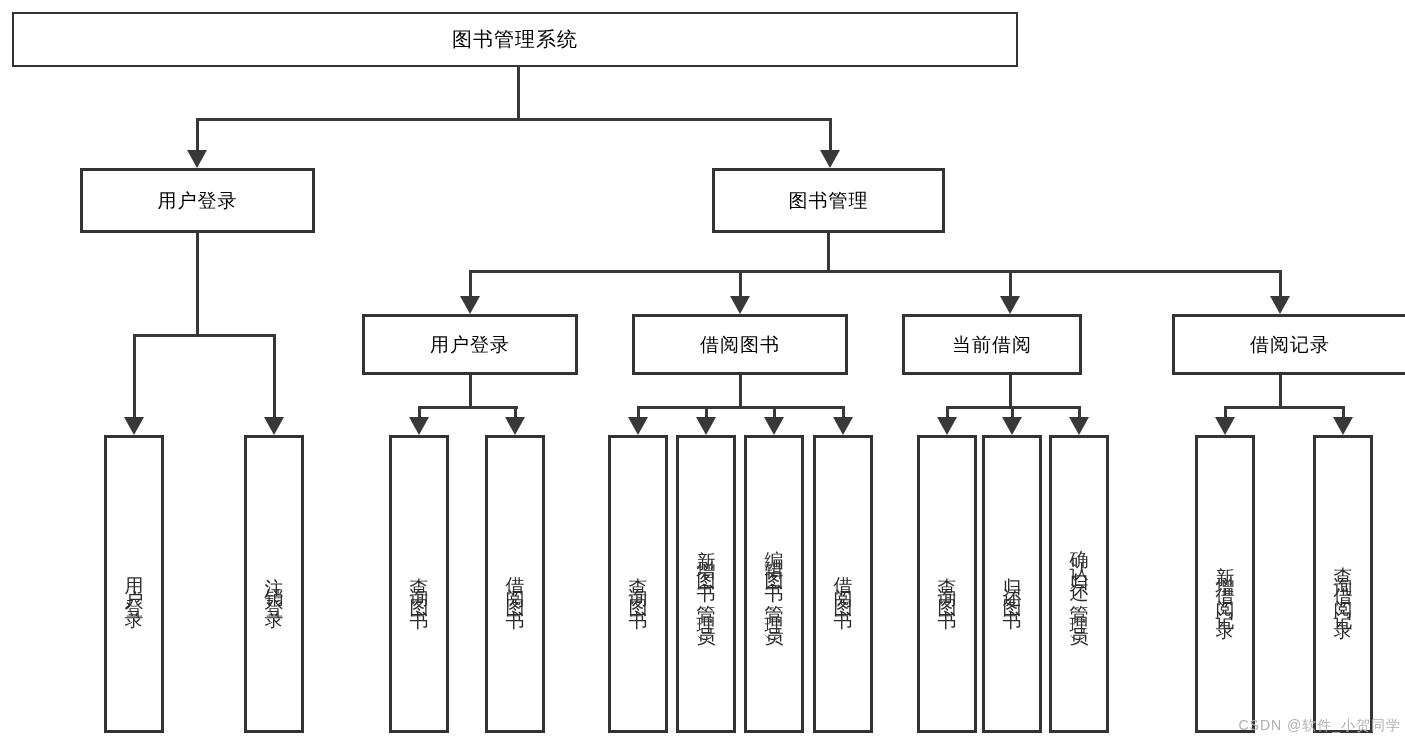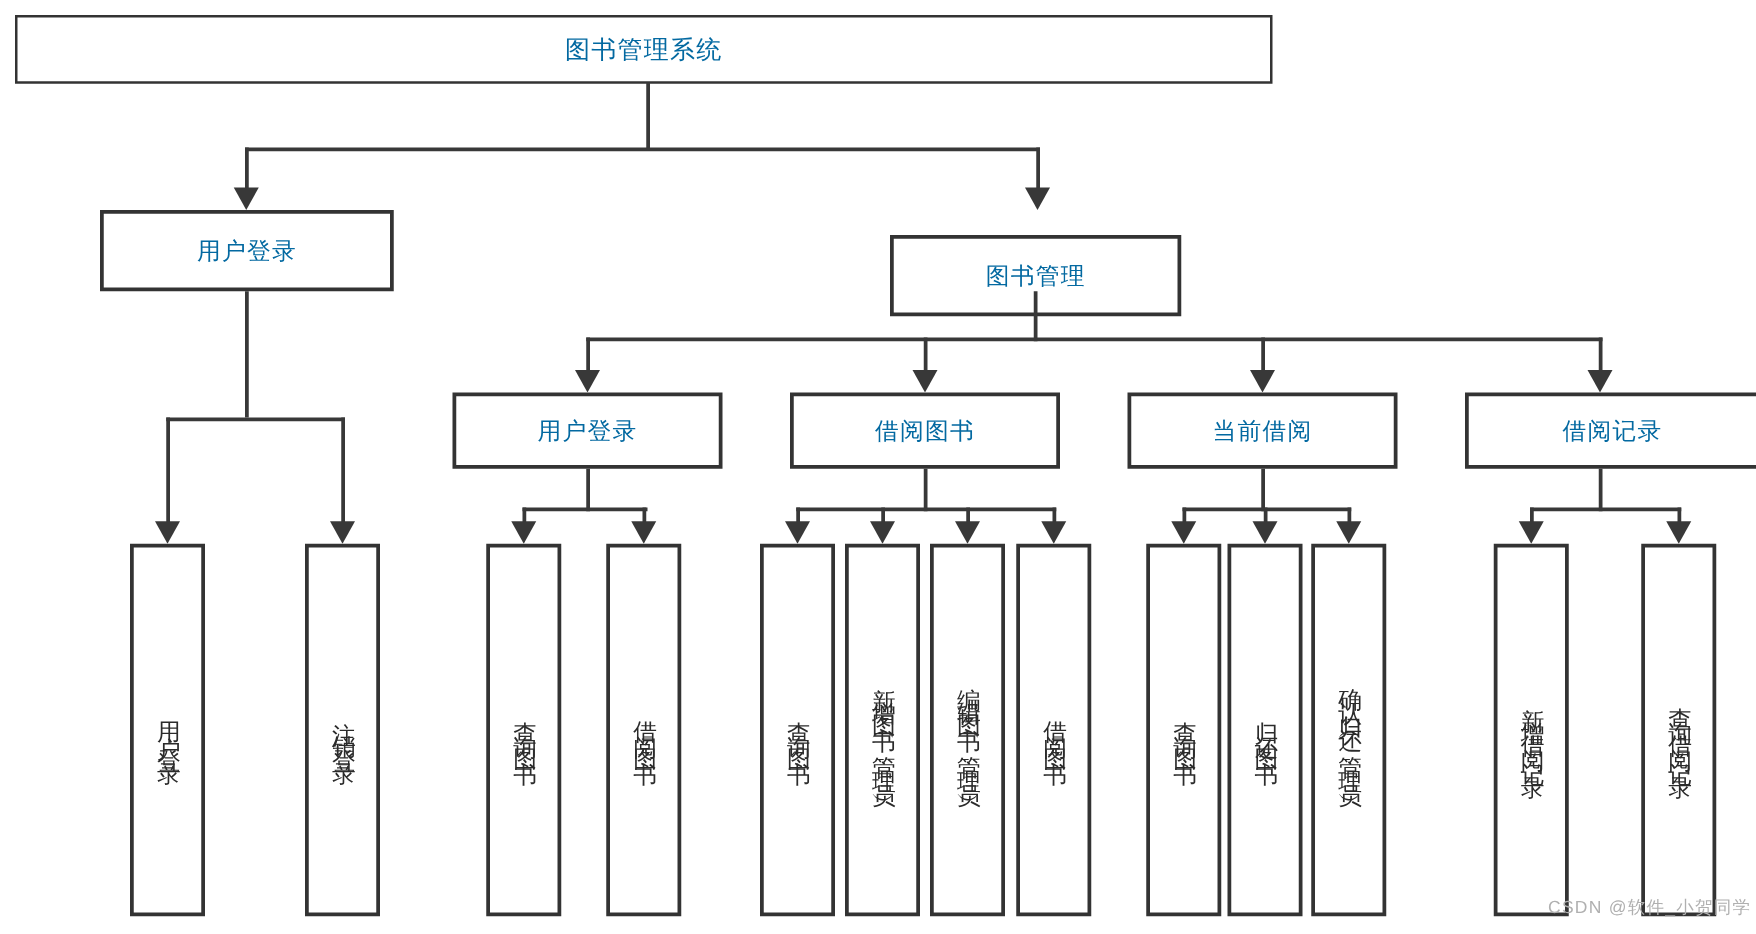--- a/index.html
+++ b/index.html
@@ -15,21 +15,21 @@
   .box{
     position:absolute;
     box-sizing:border-box;
     border:3px solid #333333;
     background:#ffffff;
     display:flex;
     align-items:center;
     justify-content:center;
     font-size:19px;
     letter-spacing:1px;
-    color:#0369a1;
+    color:#000000;
   }
   .rootbox{border-width:2px;font-size:20px;}
   .vbox{
     position:absolute;
     box-sizing:border-box;
     top:435px;height:298px;width:60px;
     border:3px solid #333333;
     background:#ffffff;
     display:flex;
     align-items:center;
@@ -65,21 +65,21 @@
   <div class="box rootbox" style="left:12px;top:12px;width:1006px;height:55px;">图书管理系统</div>
 
   <div class="ln" style="left:517px;top:66px;width:3px;height:54px;"></div>
   <div class="ln" style="left:196px;top:118px;width:636px;height:3px;"></div>
   <div class="ln" style="left:196px;top:118px;width:3px;height:36px;"></div>
   <div class="arw" style="left:187px;top:150px;"></div>
   <div class="ln" style="left:829px;top:118px;width:3px;height:36px;"></div>
   <div class="arw" style="left:820px;top:150px;"></div>
 
   <div class="box" style="left:80px;top:168px;width:235px;height:65px;">用户登录</div>
-  <div class="box" style="left:712px;top:168px;width:233px;height:65px;margin-top:20px;">图书管理</div>
+  <div class="box" style="left:712px;top:168px;width:233px;height:65px;">图书管理</div>
 
   <div class="ln" style="left:196px;top:233px;width:3px;height:101px;"></div>
   <div class="ln" style="left:133px;top:334px;width:143px;height:3px;"></div>
   <div class="ln" style="left:133px;top:334px;width:3px;height:85px;"></div>
   <div class="arw" style="left:124px;top:417px;"></div>
   <div class="ln" style="left:273px;top:334px;width:3px;height:85px;"></div>
   <div class="arw" style="left:264px;top:417px;"></div>
 
   <div class="ln" style="left:827px;top:233px;width:3px;height:40px;"></div>
   <div class="ln" style="left:469px;top:270px;width:813px;height:3px;"></div>
@@ -87,21 +87,21 @@
   <div class="arw" style="left:460px;top:296px;"></div>
   <div class="ln" style="left:739px;top:270px;width:3px;height:28px;"></div>
   <div class="arw" style="left:730px;top:296px;"></div>
   <div class="ln" style="left:1009px;top:270px;width:3px;height:28px;"></div>
   <div class="arw" style="left:1000px;top:296px;"></div>
   <div class="ln" style="left:1279px;top:270px;width:3px;height:28px;"></div>
   <div class="arw" style="left:1270px;top:296px;"></div>
 
   <div class="box" style="left:362px;top:314px;width:216px;height:61px;">用户登录</div>
   <div class="box" style="left:632px;top:314px;width:216px;height:61px;">借阅图书</div>
-  <div class="box" style="left:902px;top:314px;width:216px;height:61px;">当前借阅</div>
+  <div class="box" style="left:902px;top:314px;width:180px;height:61px;">当前借阅</div>
   <div class="box" style="left:1172px;top:314px;width:236px;height:61px;">借阅记录</div>
 
   <div class="ln" style="left:469px;top:375px;width:3px;height:34px;"></div>
   <div class="ln" style="left:418px;top:406px;width:100px;height:3px;"></div>
   <div class="ln" style="left:418px;top:406px;width:3px;height:13px;"></div>
   <div class="arw" style="left:409px;top:417px;"></div>
   <div class="ln" style="left:514px;top:406px;width:3px;height:13px;"></div>
   <div class="arw" style="left:505px;top:417px;"></div>
 
   <div class="ln" style="left:739px;top:375px;width:3px;height:34px;"></div>

